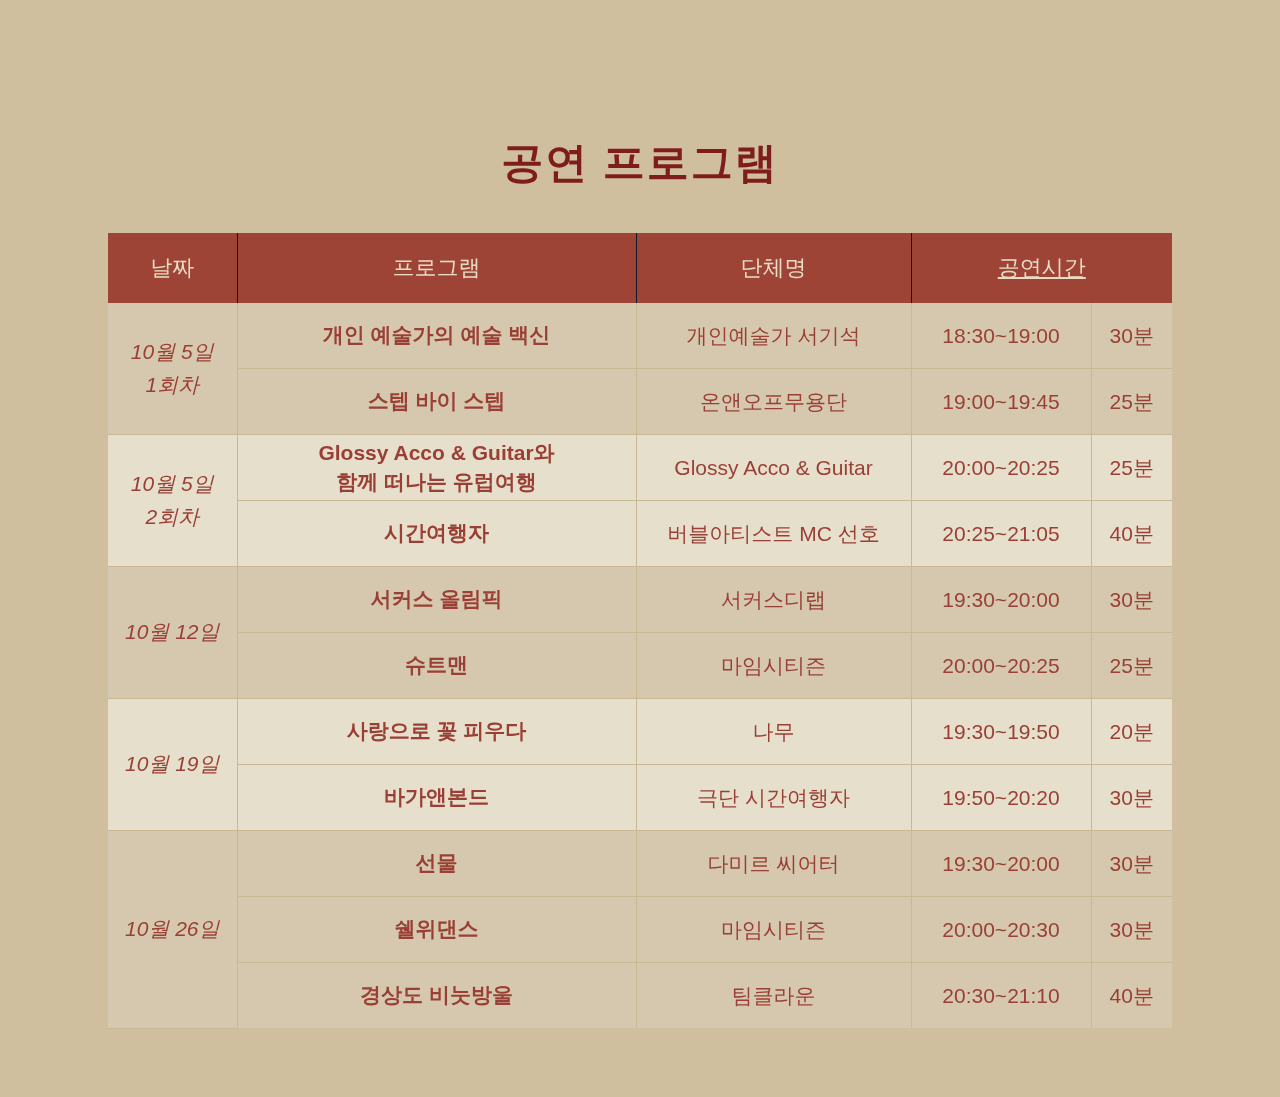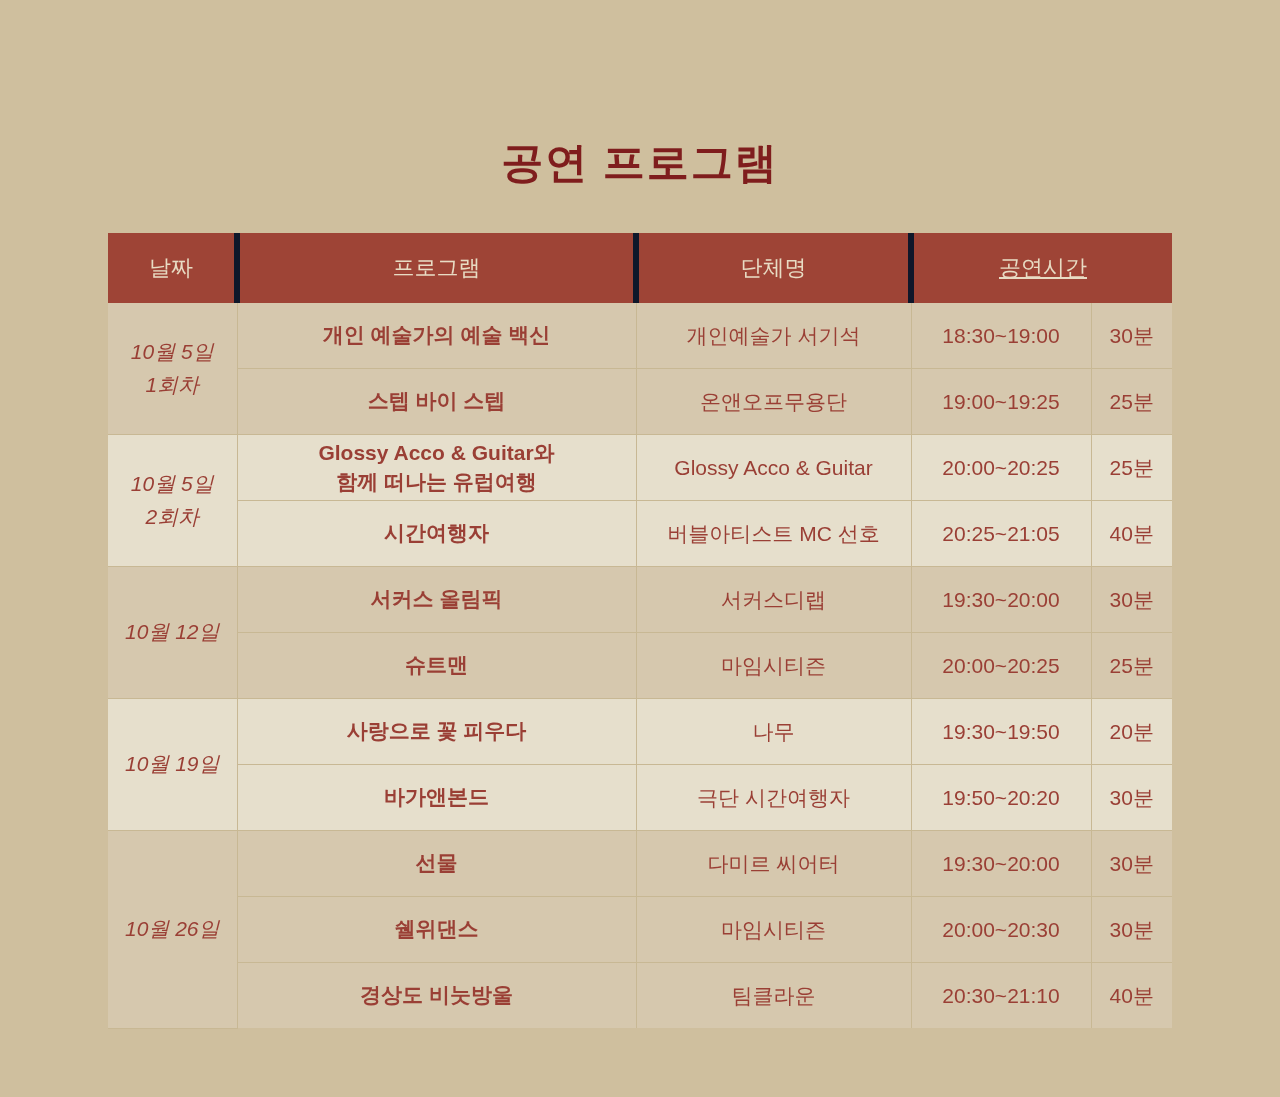--- a/index.html
+++ b/index.html
@@ -45,21 +45,21 @@
   .schedule-table col.c-dur     { width: 81px; }
 
   .schedule-table thead th {
     background: #9e4436;
     color: #e8dcc4;
     font-size: 22px;
     font-weight: normal;
     height: 70px;
     padding: 0;
     text-align: center;
-    border-right: 6px solid #0f172a;
+    border-right: 1px solid #0f172a;
     vertical-align: middle;
   }
   .schedule-table thead th:last-child {
     border-right: none;
     text-decoration: underline;
   }
 
   .schedule-table tbody td {
     color: #9a3f35;
     font-size: 21px;
@@ -123,21 +123,21 @@
           <td class="date-cell" rowspan="2">10월 5일
 1회차</td>
           <td class="program-cell">개인 예술가의 예술 백신</td>
           <td class="troupe-cell">개인예술가 서기석</td>
           <td class="time-cell">18:30~19:00</td>
           <td class="dur-cell">30분</td>
         </tr>
         <tr class="grp-dark">
           <td class="program-cell">스텝 바이 스텝</td>
           <td class="troupe-cell">온앤오프무용단</td>
-          <td class="time-cell">19:00~19:25</td>
+          <td class="time-cell">19:00~19:45</td>
           <td class="dur-cell">25분</td>
         </tr>
         <tr class="grp-light">
           <td class="date-cell" rowspan="2">10월 5일
 2회차</td>
           <td class="program-cell">Glossy Acco &amp; Guitar와
 함께 떠나는 유럽여행</td>
           <td class="troupe-cell">Glossy Acco &amp; Guitar</td>
           <td class="time-cell">20:00~20:25</td>
           <td class="dur-cell">25분</td>

